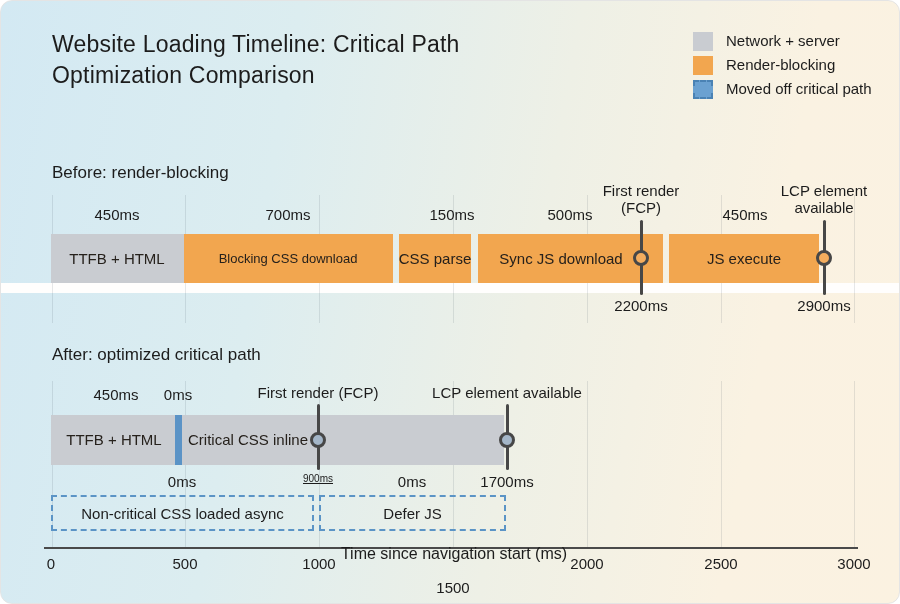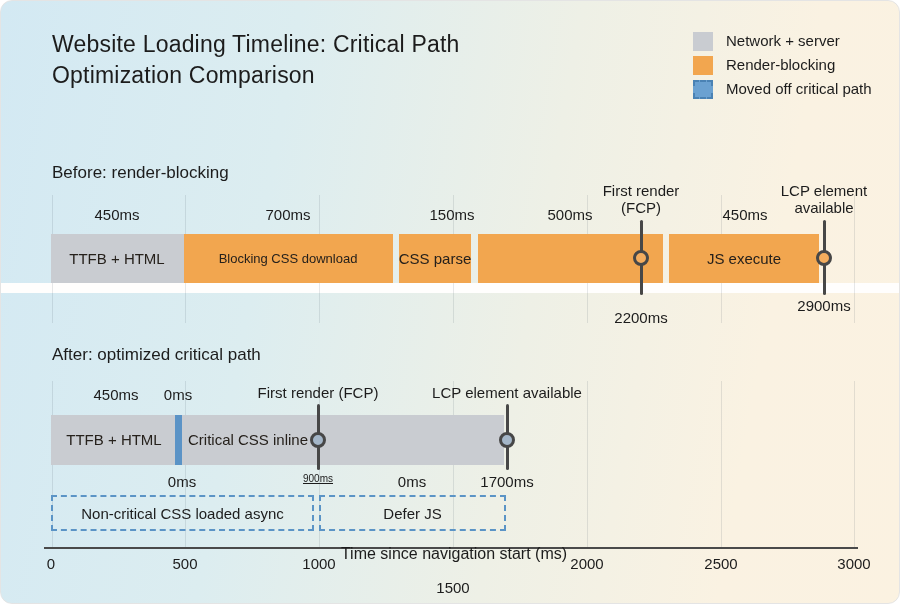--- a/index.html
+++ b/index.html
@@ -53,29 +53,30 @@
       <div style="position: absolute; left: 50px; top: 189px; width: 133px; height: 49px; background: rgb(201, 204, 209);"></div>
       <div style="position: absolute; left: 116px; top: 189px; height: 49px; line-height: 49px; transform: translateX(-50%); font-size: 15px; color: rgb(38, 33, 28); white-space: nowrap;">TTFB + HTML</div>
       <div style="position: absolute; left: 116px; top: 161px; transform: translateX(-50%); font-size: 15px; white-space: nowrap;">450ms</div>
       <div style="position: absolute; left: 183px; top: 189px; width: 209px; height: 49px; background: rgb(242, 166, 79);"></div>
       <div style="position: absolute; left: 287px; top: 189px; height: 49px; line-height: 49px; transform: translateX(-50%); font-size: 13px; color: rgb(38, 33, 28); white-space: nowrap;">Blocking CSS download</div>
       <div style="position: absolute; left: 287px; top: 161px; transform: translateX(-50%); font-size: 15px; white-space: nowrap;">700ms</div>
       <div style="position: absolute; left: 398px; top: 189px; width: 72px; height: 49px; background: rgb(242, 166, 79);"></div>
       <div style="position: absolute; left: 434px; top: 189px; height: 49px; line-height: 49px; transform: translateX(-50%); font-size: 15px; color: rgb(38, 33, 28); white-space: nowrap;">CSS parse</div>
       <div style="position: absolute; left: 451px; top: 161px; transform: translateX(-50%); font-size: 15px; white-space: nowrap;">150ms</div>
       <div style="position: absolute; left: 477px; top: 189px; width: 185px; height: 49px; background: rgb(242, 166, 79);"></div>
+      <div style="position: absolute; left: 560px; top: 189px; height: 49px; line-height: 49px; transform: translateX(-50%); font-size: 15px; color: rgb(38, 33, 28); white-space: nowrap;">Sync JS download</div>
       <div style="position: absolute; left: 569px; top: 161px; transform: translateX(-50%); font-size: 15px; white-space: nowrap;">500ms</div>
       <div style="position: absolute; left: 668px; top: 189px; width: 150px; height: 49px; background: rgb(242, 166, 79);"></div>
       <div style="position: absolute; left: 743px; top: 189px; height: 49px; line-height: 49px; transform: translateX(-50%); font-size: 15px; color: rgb(38, 33, 28); white-space: nowrap;">JS execute</div>
       <div style="position: absolute; left: 744px; top: 161px; transform: translateX(-50%); font-size: 15px; white-space: nowrap;">450ms</div>
       <div style="position: absolute; left: 730px; top: 137px; transform: translateX(-50%); font-size: 15px; line-height: 17px; text-align: center; white-space: pre-line; width: 180px; margin-left: -90px;">First render
 (FCP)</div>
       <div style="position: absolute; left: 638.5px; top: 175px; width: 3px; height: 75px; background: rgb(71, 71, 71); border-radius: 2px;"></div>
       <div style="position: absolute; left: 632px; top: 205px; width: 10px; height: 10px; border: 3px solid rgb(71, 71, 71); border-radius: 50%; background: rgb(244, 173, 94);"></div>
-      <div style="position: absolute; left: 640px; top: 264px; transform: translateX(-50%); font-size: 15px; white-space: nowrap; text-align: right;">2200ms</div>
+      <div style="position: absolute; left: 640px; top: 252px; transform: translateX(-50%); font-size: 15px; white-space: nowrap; text-align: right;">2200ms</div>
       <div style="position: absolute; left: 913px; top: 137px; transform: translateX(-50%); font-size: 15px; line-height: 17px; text-align: center; white-space: pre-line; width: 180px; margin-left: -90px;">LCP element
 available</div>
       <div style="position: absolute; left: 821.5px; top: 175px; width: 3px; height: 75px; background: rgb(71, 71, 71); border-radius: 2px;"></div>
       <div style="position: absolute; left: 815px; top: 205px; width: 10px; height: 10px; border: 3px solid rgb(71, 71, 71); border-radius: 50%; background: rgb(244, 173, 94);"></div>
       <div style="position: absolute; left: 823px; top: 252px; transform: translateX(-50%); font-size: 15px; white-space: nowrap;">2900ms</div>
       <div style="position: absolute; left: 51px; top: 336px; width: 1px; height: 166px; background: rgba(60, 80, 95, 0.13);"></div>
       <div style="position: absolute; left: 184px; top: 336px; width: 1px; height: 166px; background: rgba(60, 80, 95, 0.13);"></div>
       <div style="position: absolute; left: 318px; top: 336px; width: 1px; height: 166px; background: rgba(60, 80, 95, 0.13);"></div>
       <div style="position: absolute; left: 452px; top: 336px; width: 1px; height: 166px; background: rgba(60, 80, 95, 0.13);"></div>
       <div style="position: absolute; left: 586px; top: 336px; width: 1px; height: 166px; background: rgba(60, 80, 95, 0.13);"></div>

